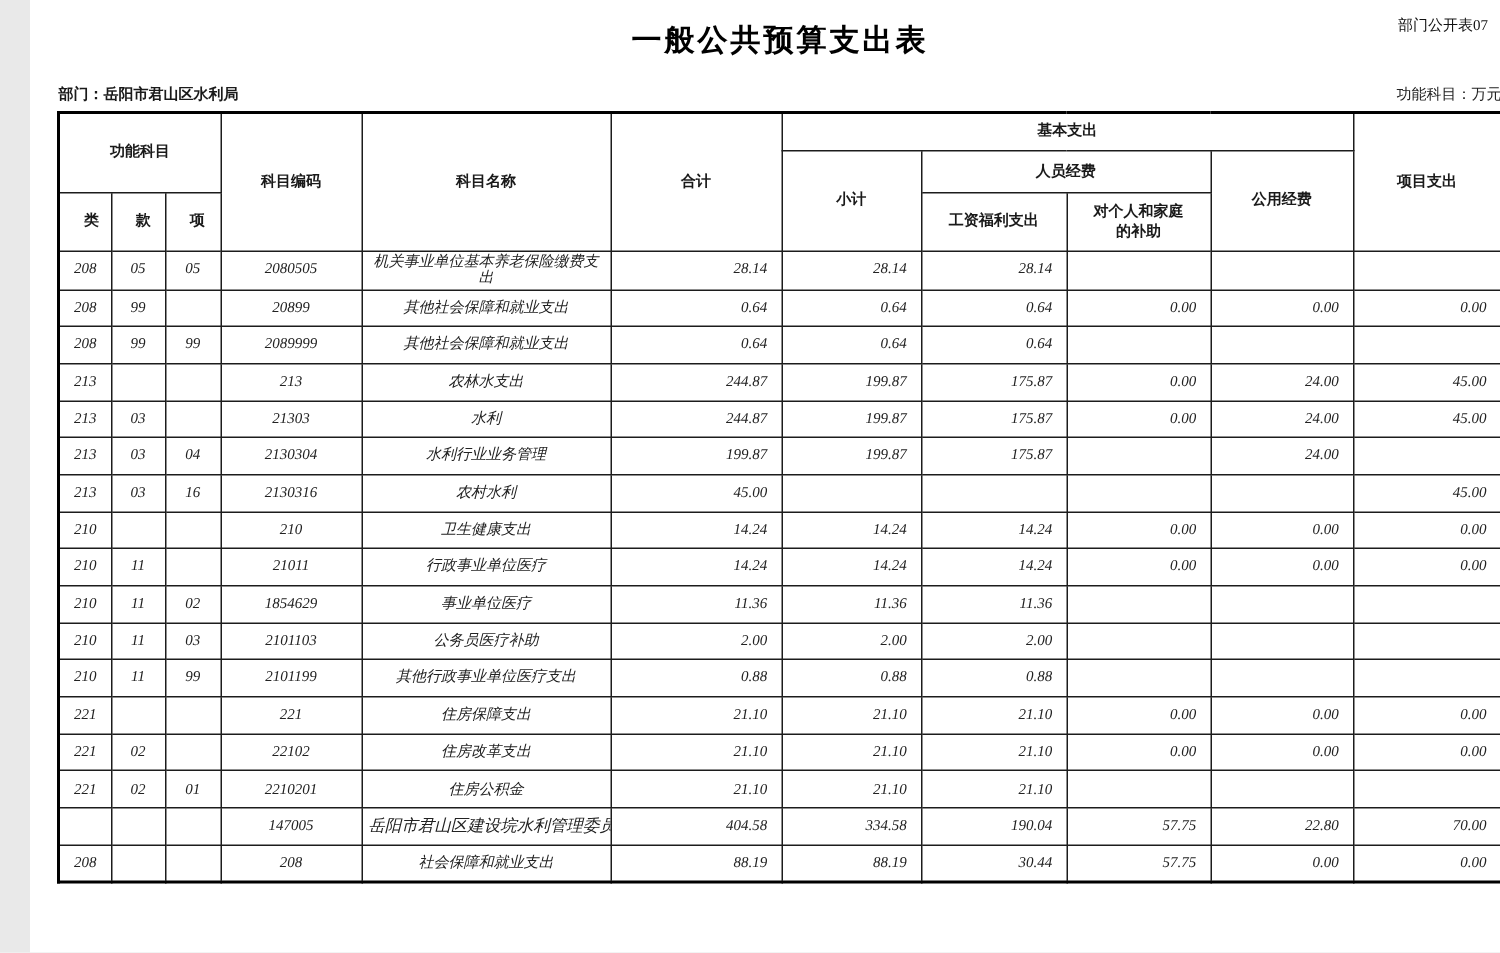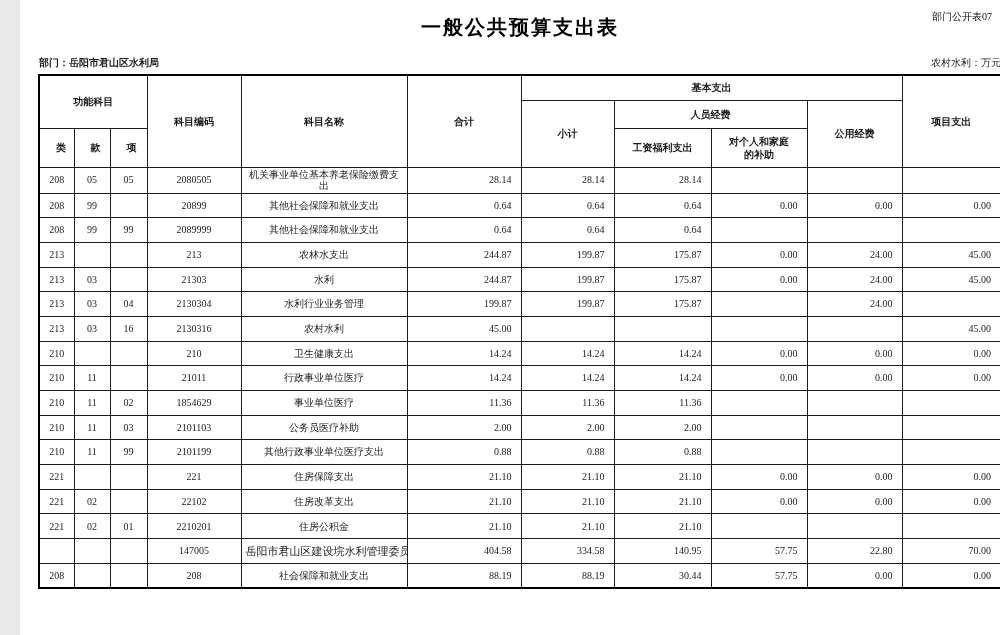--- a/index.html
+++ b/index.html
@@ -66,21 +66,21 @@
     font-weight: bold;
     font-size: 10px;
     text-align: center;
     line-height: 1.3;
     padding: 1px 16px;
     background: #ffffff;
   }
   thead tr:nth-child(1) { height: 25px; }
   thead tr:nth-child(2) { height: 28px; }
   thead tr:nth-child(3) { height: 39px; }
-  tbody tr { height: 24.7px; }
+  tbody tr { height: 24.7px; font-style: italic; }
   tbody td {
     font-size: 10px;
     padding: 1px 4px;
     line-height: 1.15;
     color: #222;
   }
   tbody td.txt { text-align: center; }
   tbody td.num { text-align: right; padding-right: 9px; }
   tbody td.col-name { text-align: center; }
   
@@ -90,21 +90,21 @@
 <body>
 
 <div class="page">
 
   <div class="corner-label">部门公开表07</div>
 
   <div class="page-title">一般公共预算支出表</div>
 
   <div class="meta-row">
     <span class="dept-label">部门：岳阳市君山区水利局</span>
-    <span class="unit-label">农村水利：万元</span>
+    <span class="unit-label">功能科目：万元</span>
   </div>
 
   <table class="budget">
     <colgroup>
       <col style="width:35px">
         <col style="width:36px">
         <col style="width:37px">
       <col style="width:94px">
         <col style="width:166px">
         <col style="width:114px">
@@ -333,21 +333,21 @@
           <td class="col-project num"></td>
         </tr>
         <tr>
           <td class="col-class txt"></td>
           <td class="col-section txt"></td>
           <td class="col-item txt"></td>
           <td class="col-code txt">147005</td>
           <td class="col-name txt">岳阳市君山区建设垸水利管理委员会</td>
           <td class="col-total num">404.58</td>
           <td class="col-subtotal num">334.58</td>
-          <td class="col-wage-welfare num">140.95</td>
+          <td class="col-wage-welfare num">190.04</td>
           <td class="col-family-subsidy num">57.75</td>
           <td class="col-public-funds num">22.80</td>
           <td class="col-project num">70.00</td>
         </tr>
         <tr>
           <td class="col-class txt">208</td>
           <td class="col-section txt"></td>
           <td class="col-item txt"></td>
           <td class="col-code txt">208</td>
           <td class="col-name txt">社会保障和就业支出</td>

